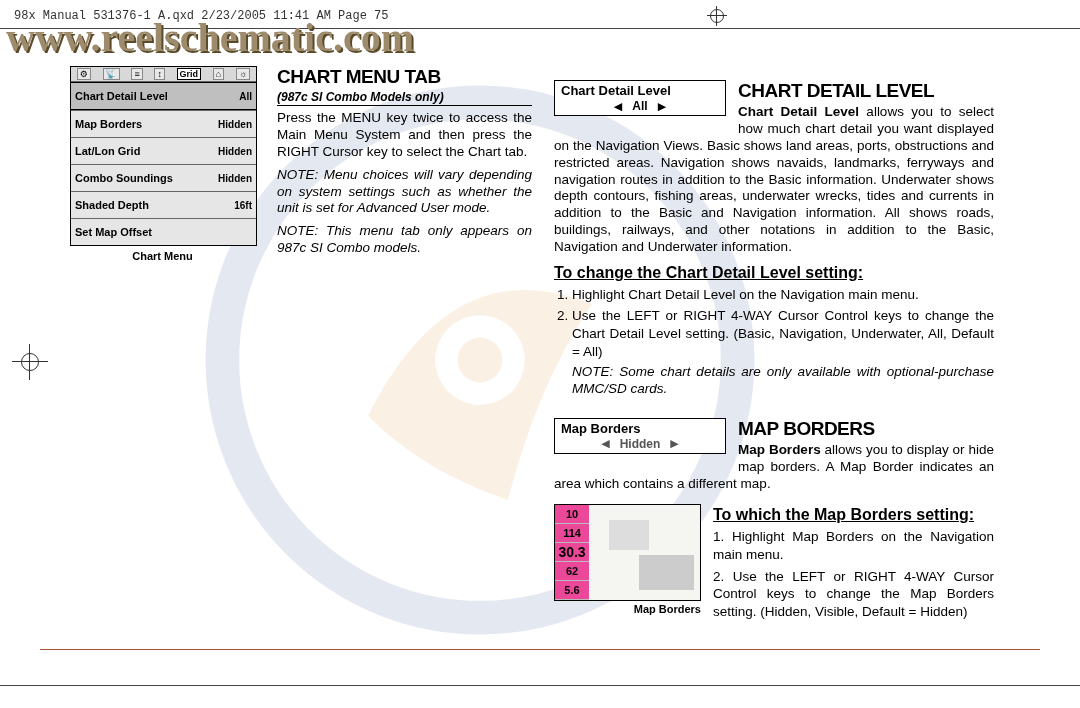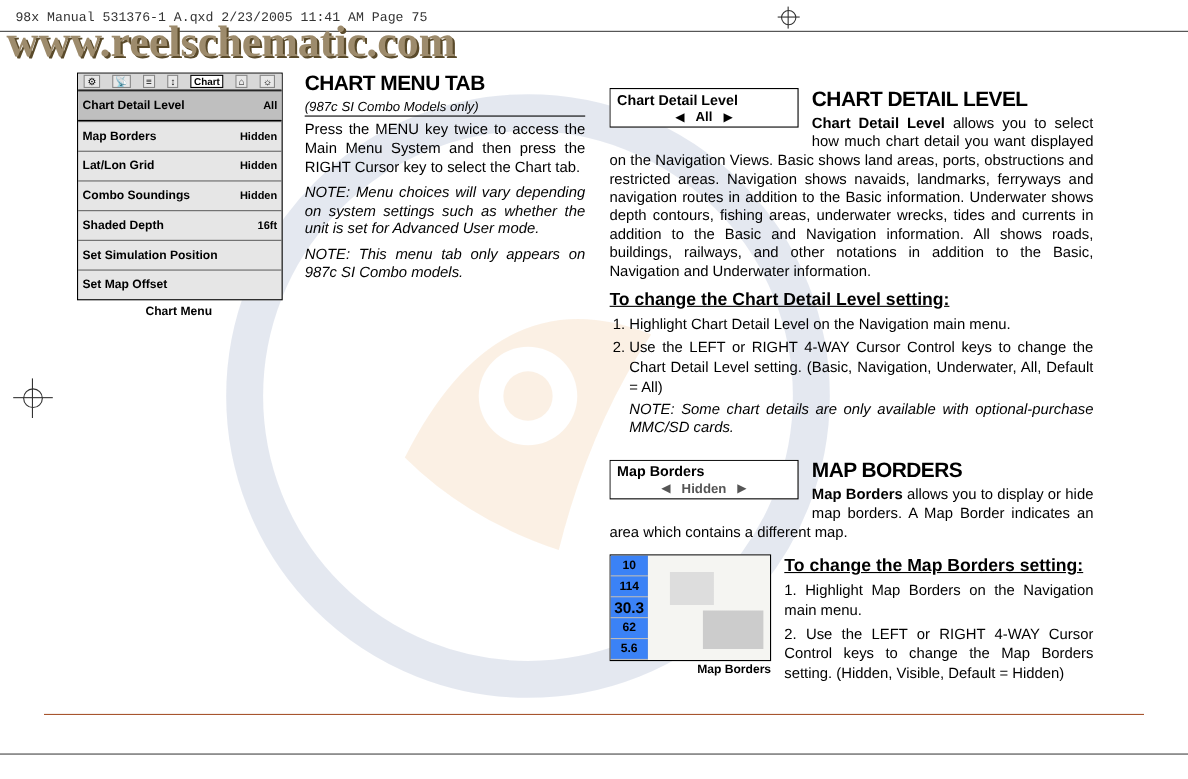--- a/index.html
+++ b/index.html
@@ -138,21 +138,21 @@
   h2.sec {
     font-family: "Arial Black", Arial, sans-serif;
     font-weight: 900;
     font-size: 19px;
     margin: 0 0 2px 0;
     text-transform: uppercase;
     letter-spacing: -0.5px;
   }
   .subtitle {
     font-style: italic;
-    font-weight: normal;
+    font-weight: bold;
     font-size: 12px;
     display:block;
     border-bottom: 1px solid #000;
     margin-bottom: 4px;
     padding-bottom:1px;
   }
   .mid p, .right p {
     font-size: 13.5px;
     line-height: 1.25;
     margin: 0 0 6px 0;
@@ -213,21 +213,21 @@
     border:1px solid #000;
     background: #f2f2f0;
     position:relative;
     overflow:hidden;
     font-size:10px;
   }
   .mapthumb .sidebar {
     position:absolute; left:0; top:0; bottom:0; width:34px;
     display:flex; flex-direction:column;
     border-right:1px solid #666;
-    background:#3b82f6;
+    background:#ec4899;
     text-align:right;
   }
   .mapthumb .sidebar div {
     flex:1;
     display:flex; align-items:center; justify-content:center;
     font-weight:bold;
     font-size:11px;
     border-bottom:1px solid #bbb;
   }
   .mapthumb .mapbody {
@@ -298,21 +298,21 @@
 <div class="page">
   <div class="cols">
 
     <div>
       <div class="chartmenu">
         <div class="tabs">
           <span class="tab">⚙</span>
           <span class="tab">📡</span>
           <span class="tab">≡</span>
           <span class="tab">↕</span>
-          <span class="tab active">Chart</span>
+          <span class="tab active">Grid</span>
           <span class="tab">⌂</span>
           <span class="tab">☼</span>
         </div>
         <div class="row hl">
           <span>Chart Detail Level</span>
           <span class="val">All</span>
         </div>
         <div class="row">
           <span>Map Borders</span>
           <span class="val">Hidden</span>
@@ -321,23 +321,20 @@
           <span>Lat/Lon Grid</span>
           <span class="val">Hidden</span>
         </div>
         <div class="row">
           <span>Combo Soundings</span>
           <span class="val">Hidden</span>
         </div>
         <div class="row">
           <span>Shaded Depth</span>
           <span class="val">16ft</span>
-        </div>
-        <div class="row single">
-          <span>Set Simulation Position</span>
         </div>
         <div class="row single">
           <span>Set Map Offset</span>
         </div>
       </div>
       <div class="chartmenu-cap">Chart Menu</div>
     </div>
 
     <div class="mid">
       <h2 class="sec">CHART MENU TAB</h2>
@@ -392,21 +389,21 @@
               <div>114</div>
               <div style="font-size:14px">30.3</div>
               <div>62</div>
               <div>5.6</div>
             </div>
             <div class="mapbody"></div>
           </div>
           <div class="mapthumb-cap">Map Borders</div>
         </div>
 
-        <div class="instr-head">To change the Map Borders setting:</div>
+        <div class="instr-head">To which the Map Borders setting:</div>
         <p style="font-size:13.5px;line-height:1.3;margin:0 0 4px 0">1. <span>Highlight Map Borders on the Navigation main menu.</span></p>
         <p style="font-size:13.5px;line-height:1.3;margin:0">2. <span>Use the LEFT or RIGHT 4-WAY Cursor Control keys to change the Map Borders setting. (Hidden, Visible, Default = Hidden)</span></p>
       </div>
     </div>
   </div>
 
   <div class="footer-rule"></div>
 </div>
 <div class="bottom-rule"></div>
 

